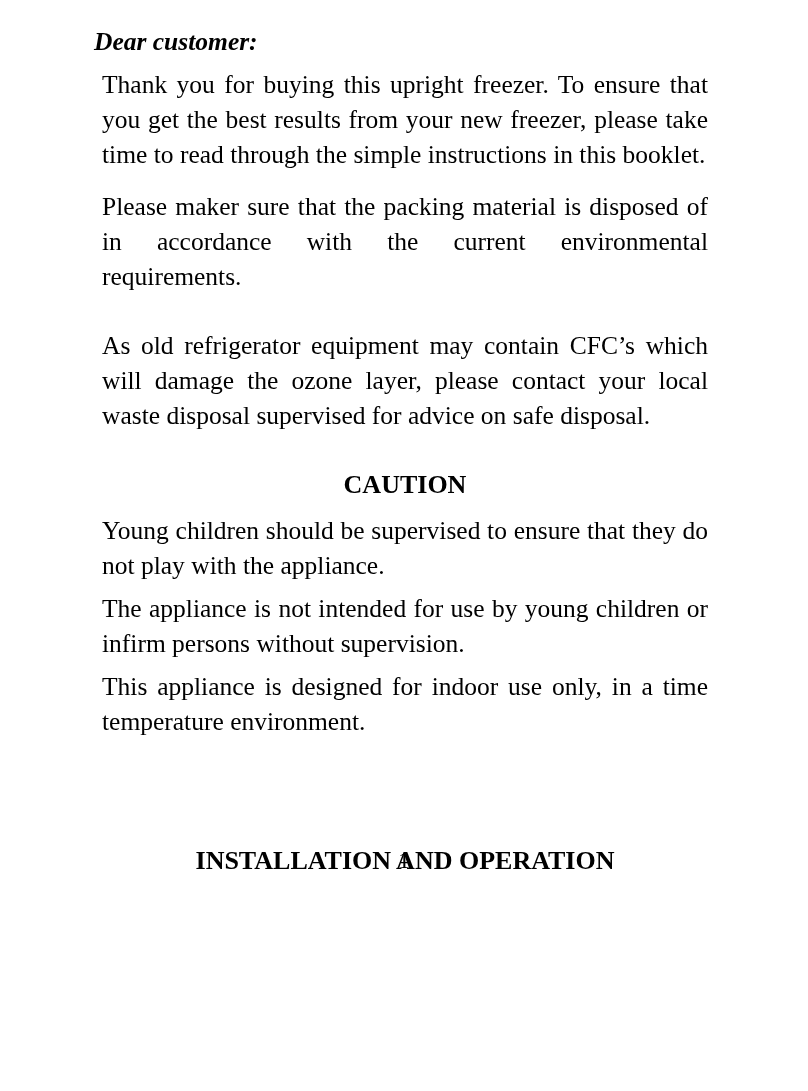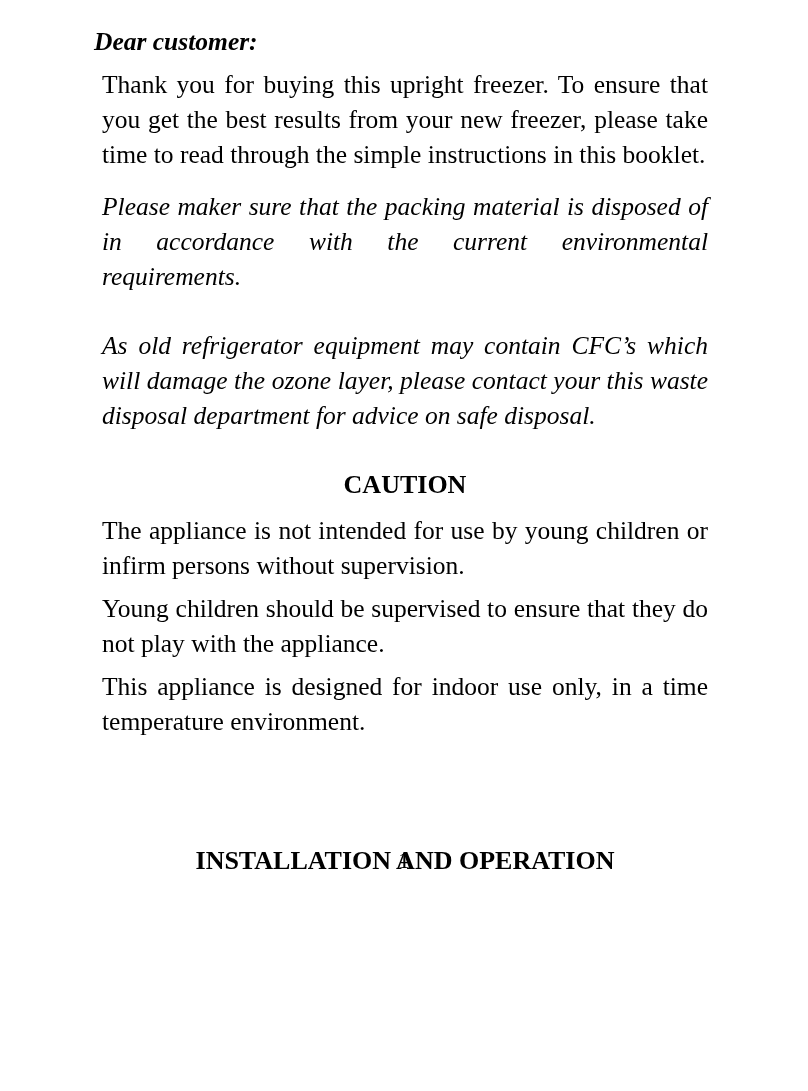--- a/index.html
+++ b/index.html
@@ -30,21 +30,21 @@
     text-align: justify;
     text-justify: inter-word;
   }
   .salutation {
     margin: 0;
     font-weight: bold;
     font-style: italic;
     text-align: left;
   }
   .mb-sm { margin-bottom: 17px; }
-  .mb-lg { margin-bottom: 34px; font-style: italic; }
+  .mb-lg { margin-bottom: 34px; }
   .heading {
     margin: 16px;
     font-size: 26px;
     font-weight: bold;
     text-align: center;
     line-height: 35px;
   }
   .heading-caution { margin: 11px; }
   .heading-installation { margin-top: 104px; }
   .page-number {
@@ -62,27 +62,27 @@
 
 <div class="page">
   <div class="content">
 
     <p class="salutation">Dear customer:</p>
 
     <p class="para mb-sm">Thank you for buying this upright freezer. To ensure that you get the best results from your new freezer, please take time to read through the simple instructions in this booklet.</p>
 
     <p class="para mb-lg">Please maker sure that the packing material is disposed of in accordance with the current environmental requirements.</p>
 
-    <p class="para mb-lg">As old refrigerator equipment may contain CFC’s which will damage the ozone layer, please contact your this waste disposal department for advice on safe disposal.</p>
+    <p class="para mb-lg">As old refrigerator equipment may contain CFC’s which will damage the ozone layer, please contact your local waste disposal supervised for advice on safe disposal.</p>
 
     <h2 class="heading heading-caution">CAUTION</h2>
 
+    <p class="para">Young children should be supervised to ensure that they do not play with the appliance.</p>
+
     <p class="para">The appliance is not intended for use by young children or infirm persons without supervision.</p>
-
-    <p class="para">Young children should be supervised to ensure that they do not play with the appliance.</p>
 
     <p class="para">This appliance is designed for indoor use only, in a time temperature environment.</p>
 
     <h2 class="heading heading-installation">INSTALLATION AND OPERATION</h2>
 
 
   </div>
 
   <div class="page-number">1</div>
 </div>

